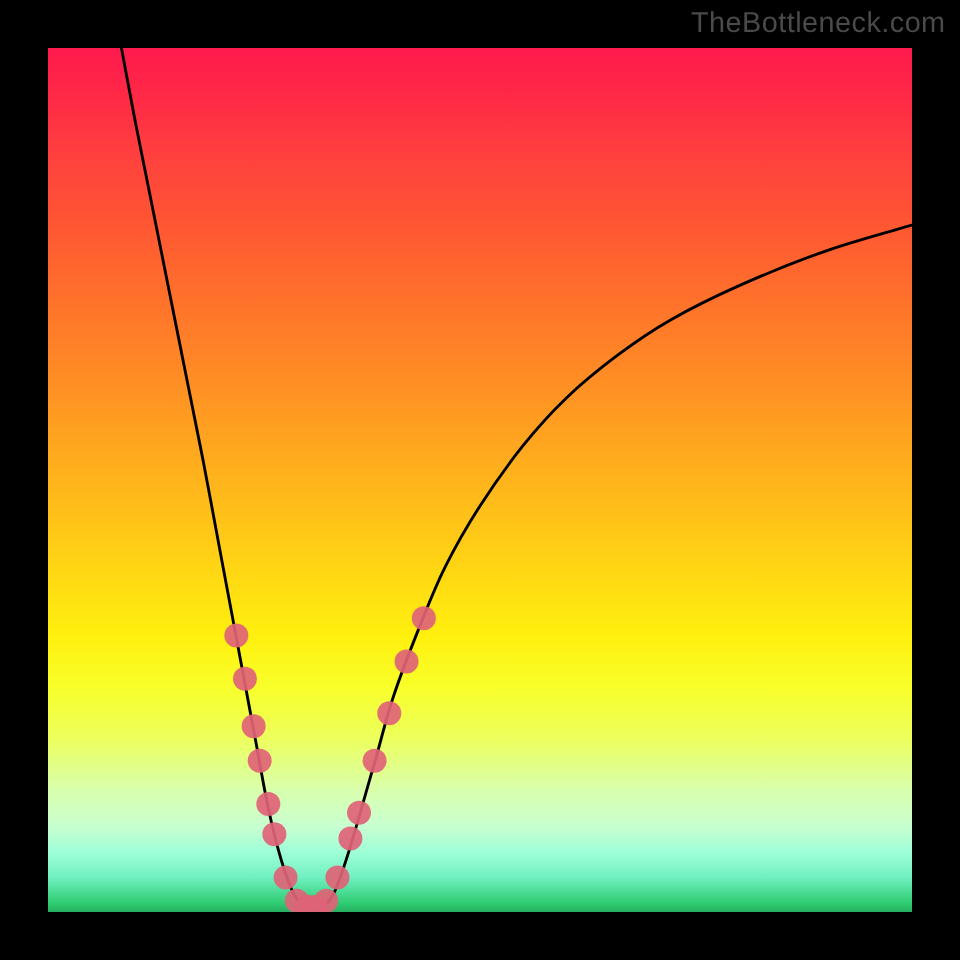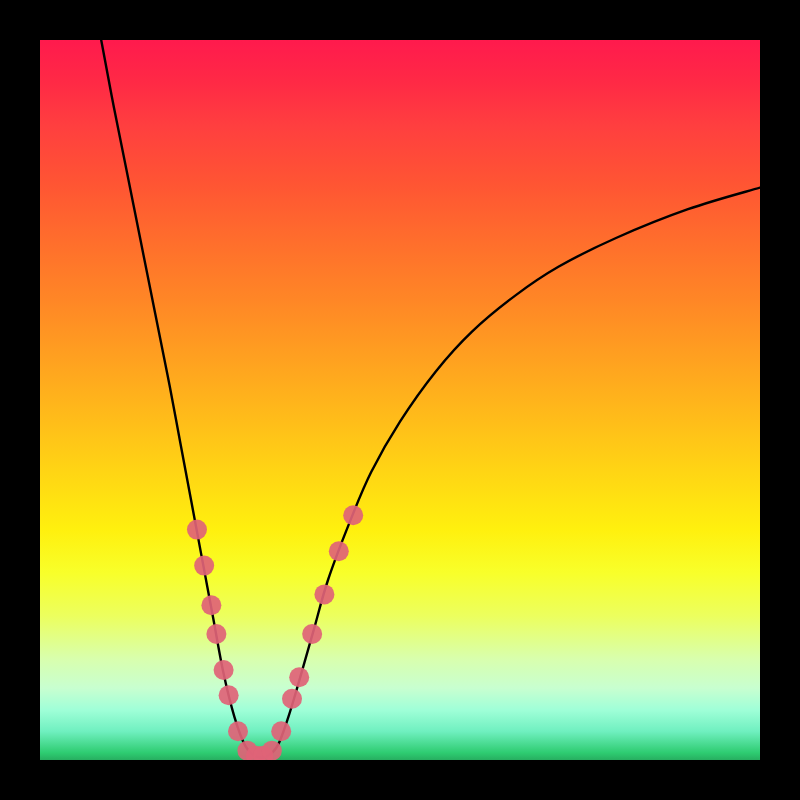--- a/index.html
+++ b/index.html
@@ -59,20 +59,21 @@
     left: 0;
     top: 0;
     width: 720px;
     height: 720px;
   }
 </style>
 </head>
 <body>
 
 <div class="frame">
+  <div class="watermark">TheBottleneck.com</div>
   <div class="plot">
     <svg class="overlay" viewBox="0 0 720 720" preserveAspectRatio="none">
       <path id="curve-path" fill="none" stroke="#000" stroke-width="2.4" stroke-linecap="round" stroke-linejoin="round" d="M 61.20 0.00 C 63.14 10.37, 67.46 34.27, 72.00 57.60 C 76.54 80.93, 81.22 103.68, 86.40 129.60 C 91.58 155.52, 95.62 175.68, 100.80 201.60 C 105.98 227.52, 110.02 247.68, 115.20 273.60 C 120.38 299.52, 125.06 322.27, 129.60 345.60 C 134.14 368.93, 136.51 382.46, 140.40 403.20 C 144.29 423.94, 147.31 440.06, 151.20 460.80 C 155.09 481.54, 158.11 497.66, 162.00 518.40 C 165.89 539.14, 168.91 555.26, 172.80 576.00 C 176.69 596.74, 179.71 615.46, 183.60 633.60 C 187.49 651.74, 190.51 663.84, 194.40 676.80 C 198.29 689.76, 201.31 698.47, 205.20 705.60 C 209.09 712.73, 212.11 714.46, 216.00 716.40 C 219.89 718.34, 222.91 718.34, 226.80 716.40 C 230.69 714.46, 233.71 712.73, 237.60 705.60 C 241.49 698.47, 244.51 688.46, 248.40 676.80 C 252.29 665.14, 254.66 656.35, 259.20 640.80 C 263.74 625.25, 268.42 608.54, 273.60 590.40 C 278.78 572.26, 281.52 559.44, 288.00 540.00 C 294.48 520.56, 301.82 501.84, 309.60 482.40 C 317.38 462.96, 322.13 450.14, 331.20 432.00 C 340.27 413.86, 348.34 399.74, 360.00 381.60 C 371.66 363.46, 383.04 347.40, 396.00 331.20 C 408.96 315.00, 417.74 305.21, 432.00 291.60 C 446.26 277.99, 459.65 267.26, 475.20 255.60 C 490.75 243.94, 500.26 237.17, 518.40 226.80 C 536.54 216.43, 552.67 208.37, 576.00 198.00 C 599.33 187.63, 622.08 178.27, 648.00 169.20 C 673.92 160.13, 707.04 151.49, 720.00 147.60"></path>
       <g id="markers-group">
           <circle cx="156.96" cy="489.60" r="10" fill="#e06377" fill-opacity="0.92"></circle>
           <circle cx="164.16" cy="525.60" r="10" fill="#e06377" fill-opacity="0.92"></circle>
           <circle cx="171.36" cy="565.20" r="10" fill="#e06377" fill-opacity="0.92"></circle>
           <circle cx="176.40" cy="594.00" r="10" fill="#e06377" fill-opacity="0.92"></circle>
           <circle cx="183.60" cy="630.00" r="10" fill="#e06377" fill-opacity="0.92"></circle>
           <circle cx="188.64" cy="655.20" r="10" fill="#e06377" fill-opacity="0.92"></circle>

